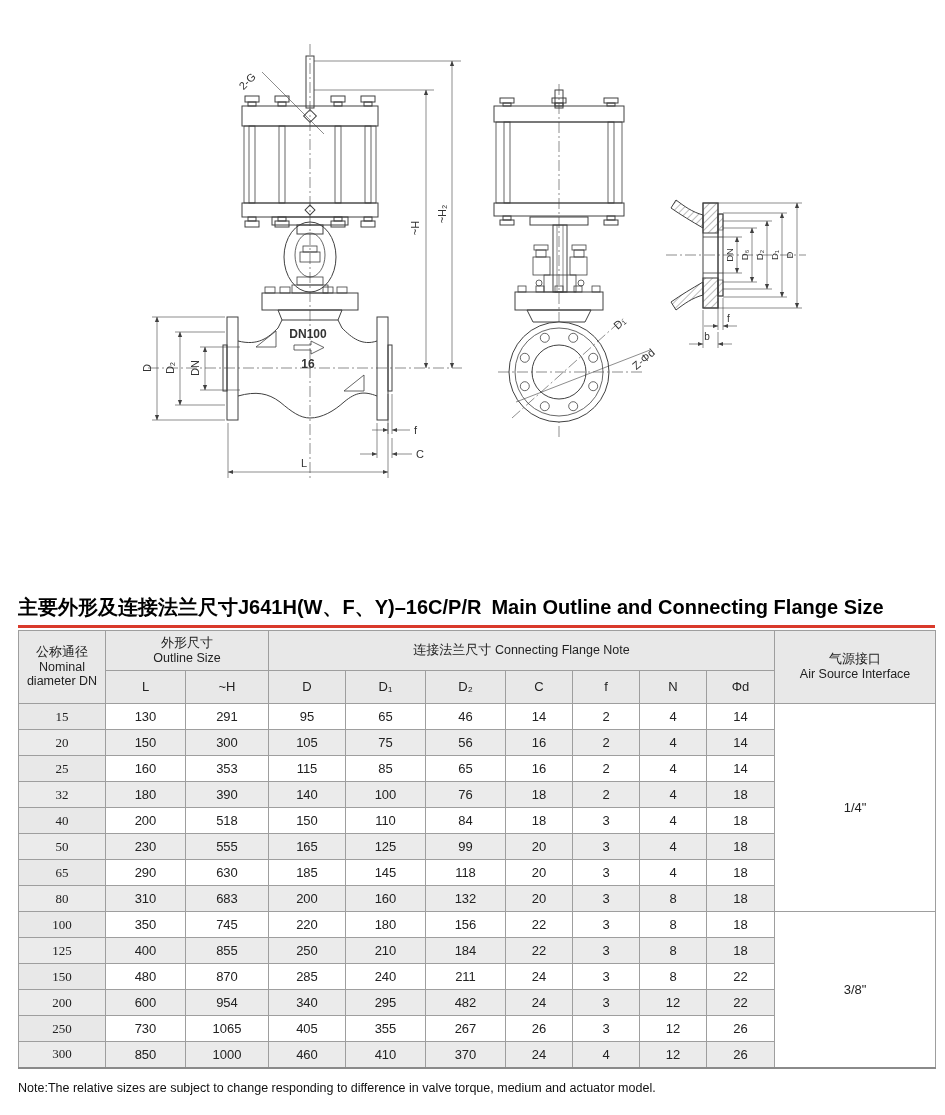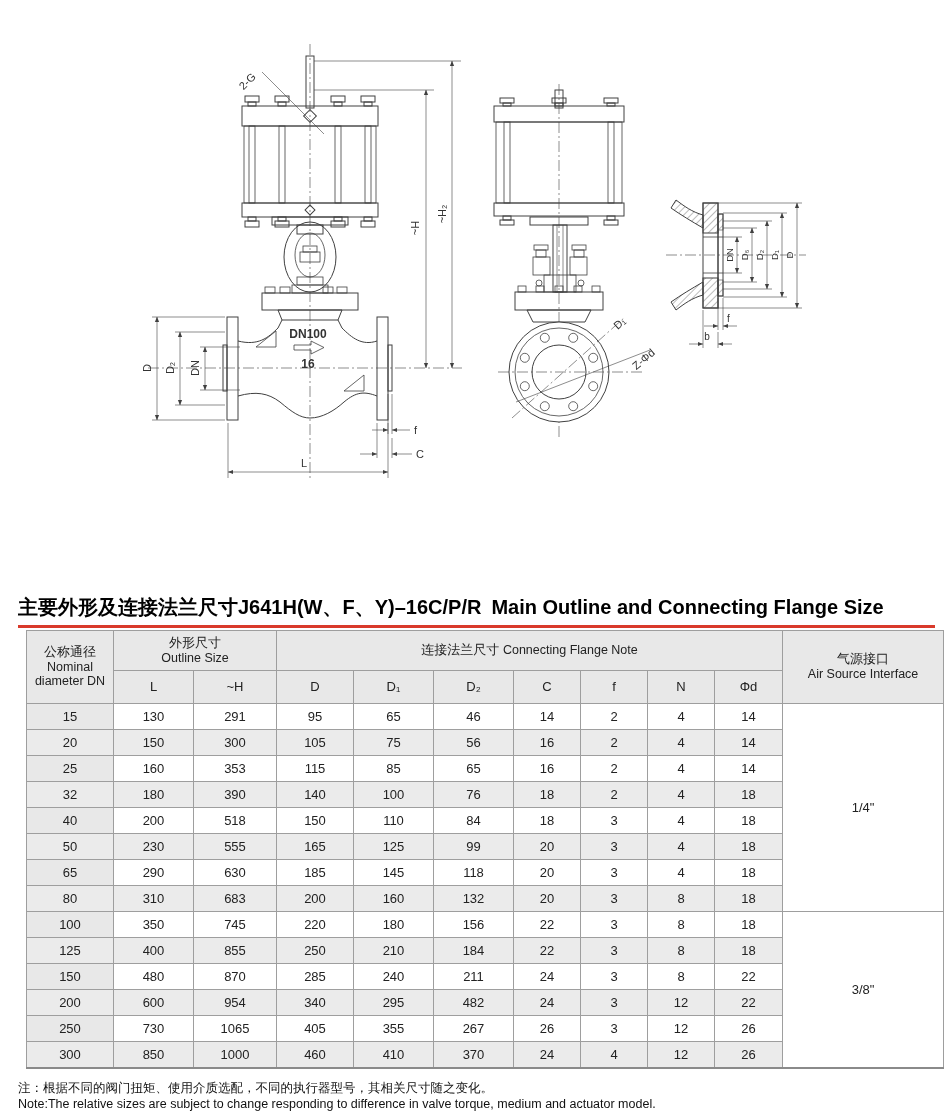--- a/index.html
+++ b/index.html
@@ -10,36 +10,36 @@
   }
   .drawing-wrap { position:absolute; top:30px; left:0; width:945px; height:555px; }
   svg text { fill:#333; font-family:"Liberation Sans","DejaVu Sans",sans-serif; }
 
   .title-block { position:absolute; top:594px; left:18px; width:917px; }
   .title-line { font-size:20px; font-weight:bold; color:#000; white-space:nowrap; letter-spacing:0; }
   .title-line .en-gap { display:inline-block; width:10px; }
   .red-rule { margin-top:4px; height:3px; width:917px; }
 
   table.dims {
-    position:absolute; top:630px; left:26px; width:917px;
+    position:absolute; top:630px; left:18px; width:917px;
     border-collapse:collapse; table-layout:fixed;
     font-size:13px; color:#222;
     border-bottom:2px solid #8a8a8a;
   }
   table.dims th, table.dims td {
     border:1px solid #9e9e9e; text-align:center; vertical-align:middle;
     padding:0 2px; font-weight:normal; overflow:hidden;
   }
   table.dims thead tr.r1 { height:40px; }
   table.dims thead tr.r2 { height:33px; }
   table.dims th { background:#e8e8e8; line-height:1.15; }
   table.dims th .en { font-size:12.5px; }
   table.dims tbody tr { height:26px; }
   table.dims tbody tr:nth-child(even) td { background:#ebebeb; }
-  table.dims tbody td.dn { background:#e8e8e8; }
+  table.dims tbody td.dn { background:#e8e8e8;font-family:Liberation Serif, serif; }
   table.dims tbody td.air { background:#ffffff; font-size:13px; }
 
   .notes { position:absolute; top:1080px; left:18px; width:917px; font-size:12.5px; line-height:1.28; color:#111; }
 </style>
 </head>
 <body>
 
 <div class="sheet">
 
   <div class="drawing-wrap">
@@ -522,17 +522,16 @@
           <td class="">370</td>
           <td class="">24</td>
           <td class="">4</td>
           <td class="">12</td>
           <td class="">26</td>
         </tr>
       </tbody>
   </table>
 
   <div class="notes">
-    <div>注：根据不同的阀门扭矩、使用介质选配，不同的执行器型号，其相关尺寸随之变化。</div>
     <div>Note:The relative sizes are subject to change responding to difference in valve torque, medium and actuator model.</div>
   </div>
 
 </div>
 
 </body></html>

